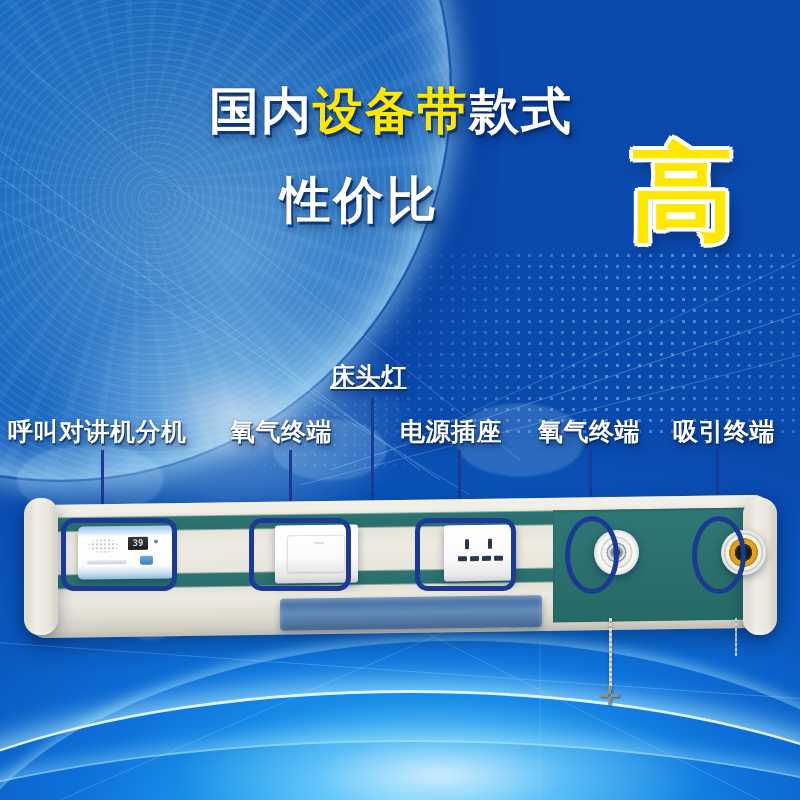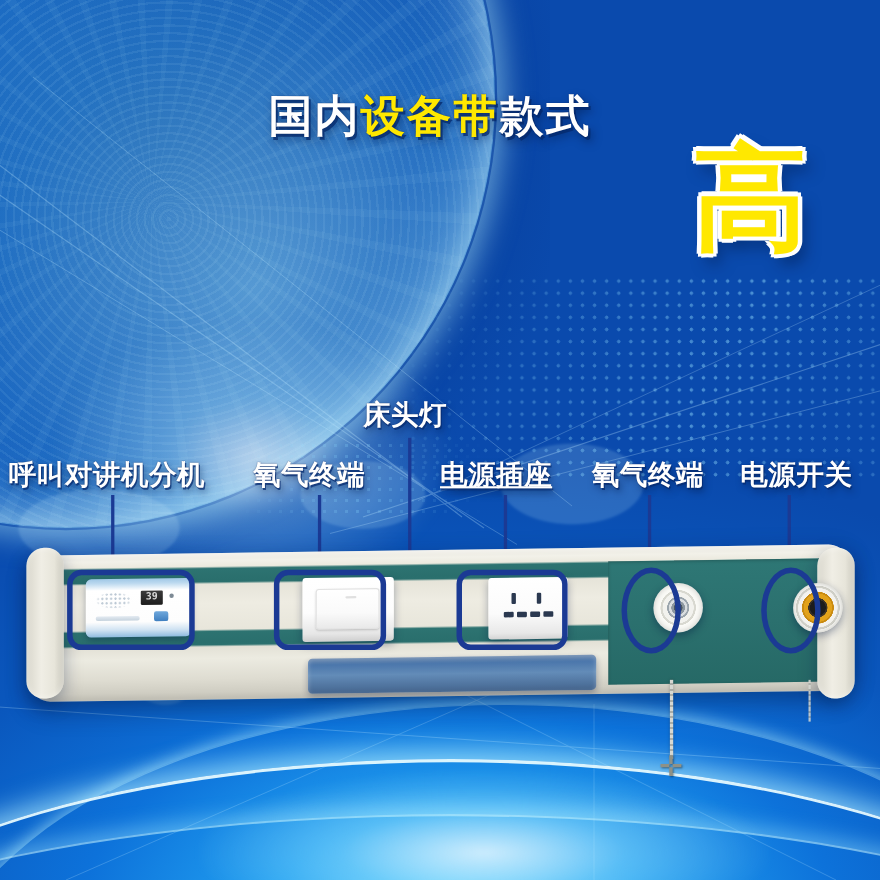--- a/index.html
+++ b/index.html
@@ -109,21 +109,21 @@
   .bottom-glow{
     position:absolute; left:180px; top:700px; width:520px; height:150px;
     background:radial-gradient(ellipse at center, rgba(255,255,255,.75) 0%, rgba(190,242,255,.35) 35%, rgba(130,210,255,0) 72%);
     filter:blur(3px);
   }
 
   
   #headline{ position:absolute; left:0; top:78px; width:800px; }
   .hl-row{ text-align:center; white-space:nowrap; }
   .hl1{
-    font-size:40px; font-weight:bold; letter-spacing:2px;
+    font-size:50px; font-weight:bold; letter-spacing:2px;
     padding-right:18px;
     text-shadow:
       0 0 1px rgba(0,30,90,.9),
       2px 3px 0 rgba(6,40,105,.75),
       3px 5px 9px rgba(2,24,70,.55);
   }
   .hl1 .w{ color:#ffffff; }
   .hl1 .y{ color:#ffe800; }
 
   .hl2-wrap{
@@ -347,30 +347,31 @@
   <div class="arc arc2"></div>
   <div class="arc arc1"></div>
   <div class="bottom-glow"></div>
 </div>
 
 <div id="headline">
   <div class="hl-row">
     <span class="hl1"><span class="w">国内</span><span class="y">设备带</span><span class="w">款式</span></span>
   </div>
   <div class="hl2-wrap">
+    <span class="hl2">性价比</span>
     <span class="hl-big">高</span>
   </div>
 </div>
 
 <div class="callout-label" style="left:8px;  top:415px;text-align:center;">呼叫对讲机分机</div>
 <div class="callout-label" style="left:230px;top:415px;">氧气终端</div>
-<div class="callout-label" style="left:330px;top:360px;">床头灯</div>
-<div class="callout-label" style="left:400px;top:415px;text-decoration:underline;">电源插座</div>
+<div class="callout-label" style="left:330px;top:360px;text-decoration:underline;">床头灯</div>
+<div class="callout-label" style="left:400px;top:415px;">电源插座</div>
 <div class="callout-label" style="left:538px;top:415px;">氧气终端</div>
-<div class="callout-label" style="left:673px;top:415px;">电源开关</div>
+<div class="callout-label" style="left:673px;top:415px;">吸引终端</div>
 
 <div class="lead" style="left:101px; top:450px; height:80px;"></div>
 <div class="lead" style="left:289px; top:450px; height:76px;"></div>
 <div class="lead" style="left:371px; top:398px; height:200px;"></div>
 <div class="lead" style="left:458px; top:450px; height:76px;"></div>
 <div class="lead" style="left:589px; top:450px; height:76px;"></div>
 <div class="lead" style="left:716px; top:450px; height:76px;"></div>
 
 <div id="panel">
   <div class="panel-body"></div>

